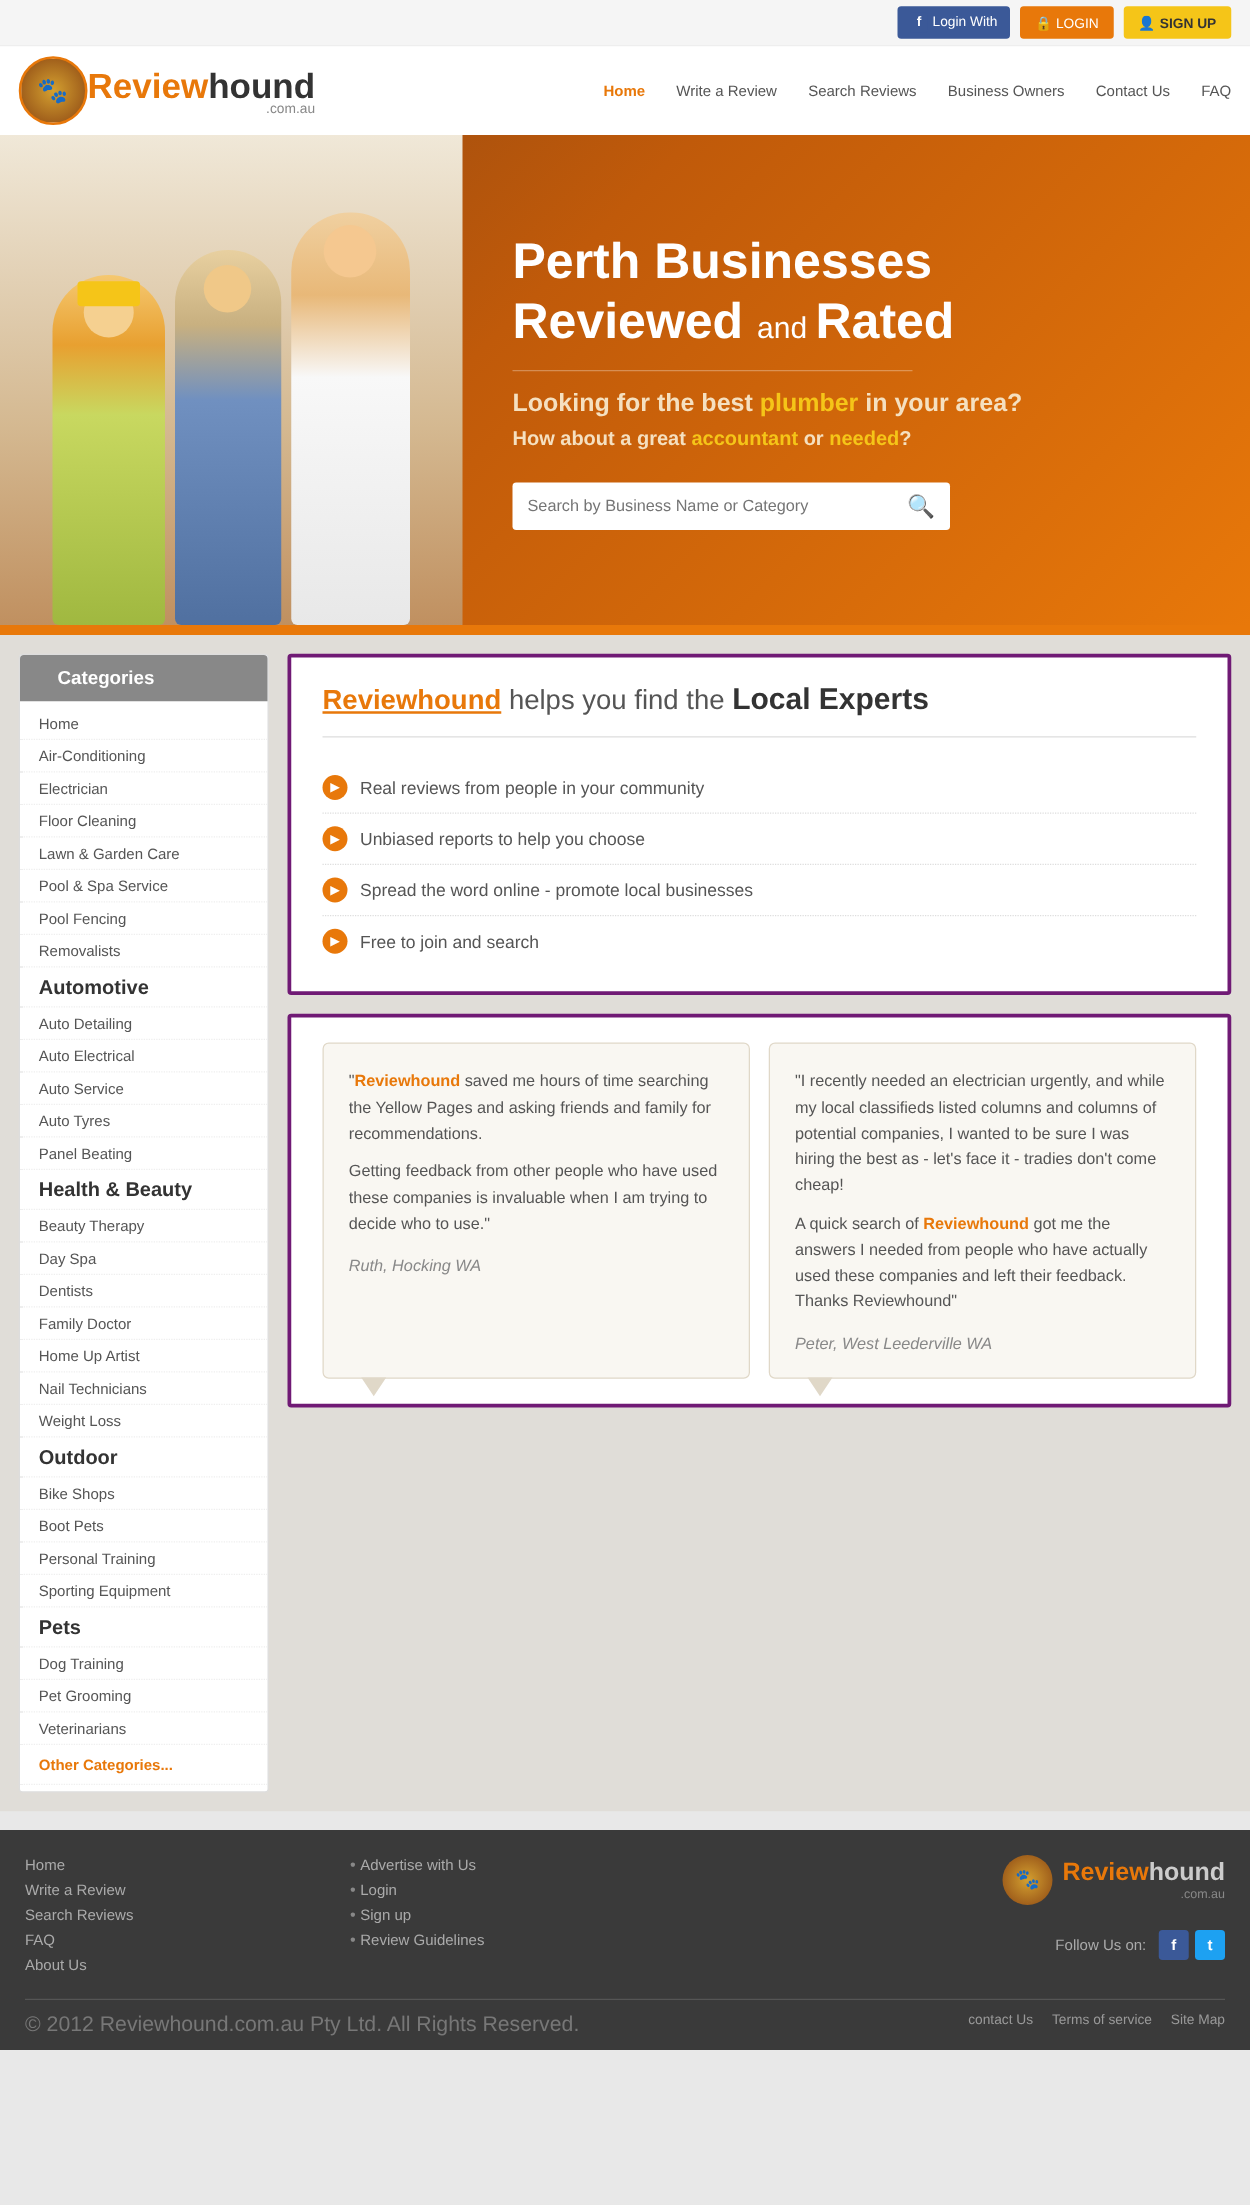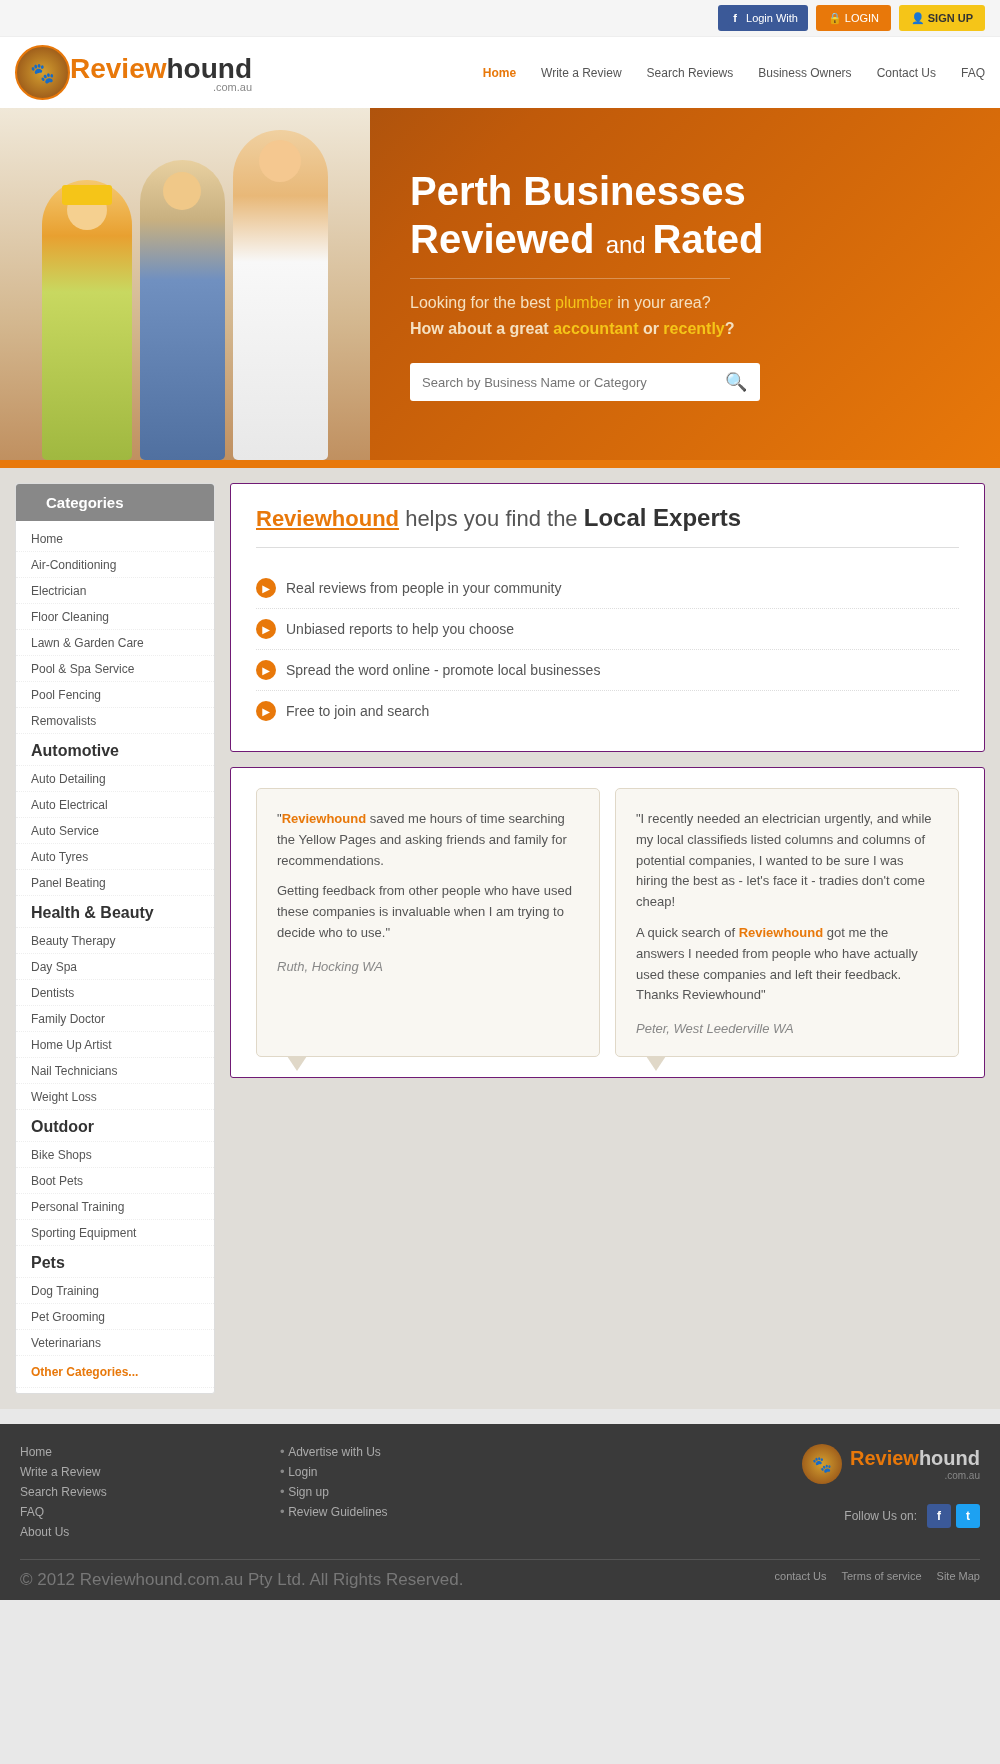--- a/index.html
+++ b/index.html
@@ -4,25 +4,25 @@
   <style>
     * { margin: 0; padding: 0; box-sizing: border-box; }
     body { font-family: Arial, sans-serif; font-size: 13px; color: #333; background: #e8e8e8; width: 1000px; }
     .logo { display: flex; align-items: center; }
     .logo-wrap { display: flex; flex-direction: column; }
     .btn-login-fb { background: #3b5998; color: #fff; border: none; padding: 5px 10px; border-radius: 3px; font-size: 11px; cursor: pointer; display: flex; align-items: center; gap: 4px; }
     .btn-login { background: #e8780a; color: #fff; border: none; padding: 5px 12px; border-radius: 3px; font-size: 11px; cursor: pointer; }
     .btn-signup { background: #f5c518; color: #333; border: none; padding: 5px 12px; border-radius: 3px; font-size: 11px; cursor: pointer; font-weight: bold; }
 
     
-    .hero { background: linear-gradient(135deg, #8B4513 0%, #c05a0a 40%, #e8780a 100%); height: 352px; display: flex; align-items: center; position: relative; overflow: hidden; }
+    .hero { background: linear-gradient(135deg, #8B4513 0%, #c05a0a 40%, #e8780a 100%); height: 392px; display: flex; align-items: center; position: relative; overflow: hidden; }
     .hero-image { width: 370px; height: 100%; background: #d4a070; position: relative; flex-shrink: 0; }
     .hero-content { padding: 30px 40px; flex: 1; }
     .hero-title { font-size: 40px; font-weight: bold; color: #fff; line-height: 1.2; margin-bottom: 15px; }
-    .hero-subtitle { font-size: 16px; color: #f5e0c0; margin-bottom: 8px; font-weight: normal; }
+    .hero-subtitle { font-size: 20px; color: #f5e0c0; margin-bottom: 8px; font-weight: bold; }
     .hero-subtitle .highlight { color: #f5c518; }
     .hero-subtitle2 { font-size: 16px; color: #f5e0c0; margin-bottom: 25px; font-weight: bold; }
     .search-bar { display: flex; align-items: center; background: #fff; border-radius: 3px; padding: 8px 12px; width: 350px; }
     .search-bar input { border: none; outline: none; font-size: 13px; color: #999; flex: 1; background: transparent; }
     .search-icon { color: #e8780a; font-size: 18px; cursor: pointer; }
 
     
     .orange-bar { background: #e8780a; height: 8px; }
 
     
@@ -31,21 +31,21 @@
     
     .sidebar { width: 200px; flex-shrink: 0; background: #fff; border: 1px solid #ddd; border-radius: 3px; }
     .sidebar-title { background: #888; color: #fff; padding: 10px 30px; font-size: 15px; font-weight: bold; border-radius: 3px 3px 0 0; }
     .sidebar ul { list-style: none; padding: 5px 0; }
     .sidebar ul li { padding: 5px 15px; border-bottom: 1px dotted #eee; }
     .sidebar ul li a { text-decoration: none; color: #555; font-size: 12px; }
     .sidebar ul li.category-header { font-weight: bold; color: #333; padding-top: 8px; font-size: 16px; }
 
     
     .content { flex: 1; }
-    .content-box { background: #fff; border: 1px solid #701a75; border-radius: 3px; padding: 20px 25px; margin-bottom: 15px; }
+    .content-box { background: #fff; border: 3px solid #701a75; border-radius: 3px; padding: 20px 25px; margin-bottom: 15px; }
     .tagline { font-size: 22px; color: #555; border-bottom: 1px solid #ddd; padding-bottom: 15px; margin-bottom: 20px; }
     .tagline .brand { color: #e8780a; text-decoration: underline; font-weight: bold; }
     .tagline .local { font-weight: bold; color: #333; font-size: 24px; }
     .features { list-style: none; }
     .features li { display: flex; align-items: center; gap: 10px; padding: 10px 0; border-bottom: 1px dotted #ddd; font-size: 14px; color: #555; }
     .features li:last-child { border-bottom: none; }
     .feat-icon { width: 20px; height: 20px; background: #e8780a; border-radius: 50%; display: flex; align-items: center; justify-content: center; color: #fff; font-size: 10px; flex-shrink: 0; }
 
     
     .testimonials-title { font-size: 20px; color: #333; margin-bottom: 15px; padding-bottom: 5px; border-bottom: 1px solid #eee; }
@@ -147,21 +147,21 @@
         <span>Reviewed</span>
         <span style="font-size:24px;font-weight:normal;"> and </span>
         <span>Rated</span>
       </div>
     </div>
     <div style="border-top:1px solid rgba(255,255,255,0.3);margin:15px 0;width:320px;"></div>
     <div class="hero-subtitle">
       Looking for the best <span class="highlight" style="color:#f5c518;">plumber</span> in your area?
     </div>
     <div class="hero-subtitle2">
-      How about a great <span style="color:#f5c518;">accountant</span> or <span style="color:#f5c518;">recently</span>?
+      How about a great <span style="color:#f5c518;">accountant</span> or <span style="color:#f5c518;">needed</span>?
     </div>
     <div class="search-bar">
       <input type="text" style="border: none; outline: none; font-size: 13px; color: rgb(153, 153, 153); flex: 1 1 0%; background: transparent; width: 280px;" placeholder="Search by Business Name or Category">
       <span class="search-icon">🔍</span>
     </div>
   </div>
 </div>
 
 <div class="orange-bar"></div>
 

